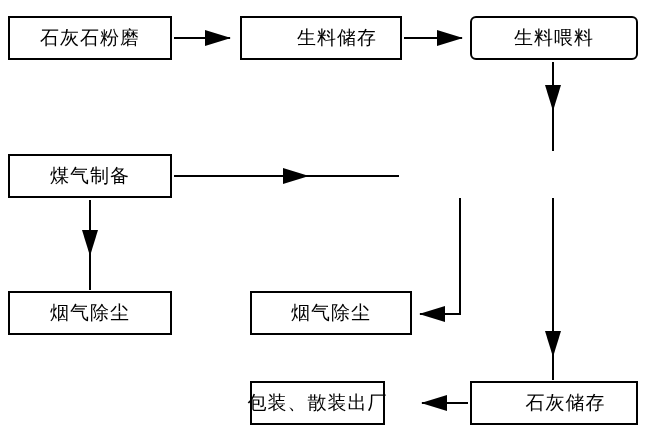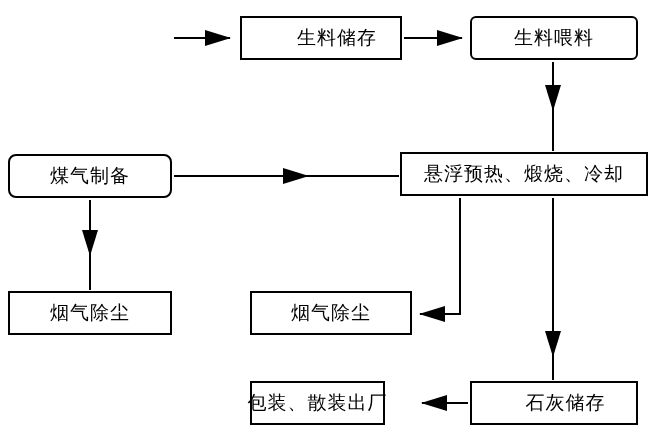--- a/index.html
+++ b/index.html
@@ -64,36 +64,36 @@
 
       <polyline points="460,198 460,314 420,314" marker-end="url(#ah)"></polyline>
 
       <line x1="553" y1="198" x2="553" y2="356" marker-end="url(#ah)"></line>
       <line x1="553" y1="356" x2="553" y2="380"></line>
 
       <line x1="468" y1="403" x2="422" y2="403" marker-end="url(#ah)"></line>
     </g>
   </svg>
 
+  <div class="node" style="left:8px; top:16px; width:164px; height:44px;">
+    <span>石灰石粉磨</span>
+  </div>
 
   <div class="node" style="left:240px; top:16px; width:162px; height:44px;padding-left:32px;">
     <span>生料储存</span>
   </div>
 
   <div class="node" style="left:470px; top:16px; width:168px; height:44px;border-radius:6px;">
     <span>生料喂料</span>
   </div>
 
-  <div class="node" style="left:8px; top:154px; width:164px; height:44px;border-radius:8px;">
+  <div class="node" style="left:8px; top:154px; width:164px; height:44px;">
     <span>煤气制备</span>
   </div>
 
-  <div class="node" style="left:400px; top:152px; width:248px; height:44px;">
-    <span>悬浮预热、煅烧、冷却</span>
-  </div>
 
   <div class="node" style="left:8px; top:291px; width:164px; height:44px;">
     <span>烟气除尘</span>
   </div>
 
   <div class="node" style="left:250px; top:291px; width:162px; height:44px;">
     <span>烟气除尘</span>
   </div>
 
   <div class="node" style="left:250px; top:381px; width:135px; height:44px;">

